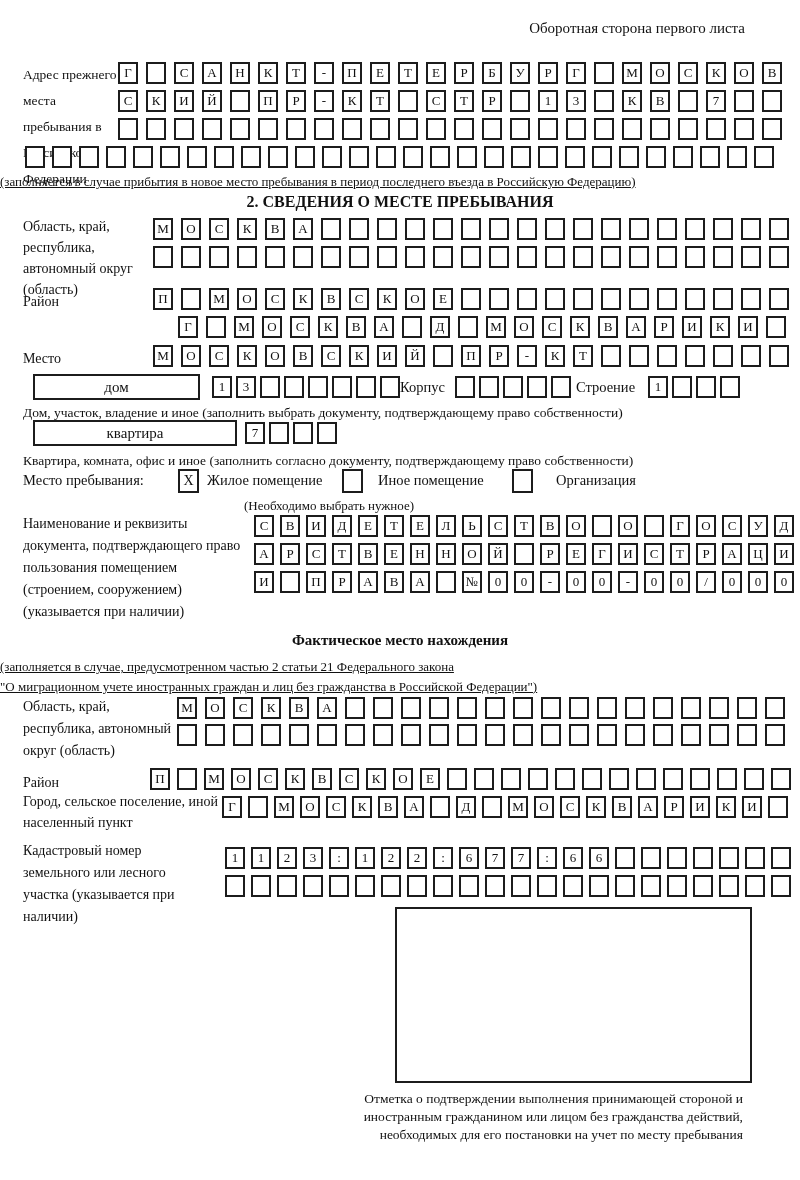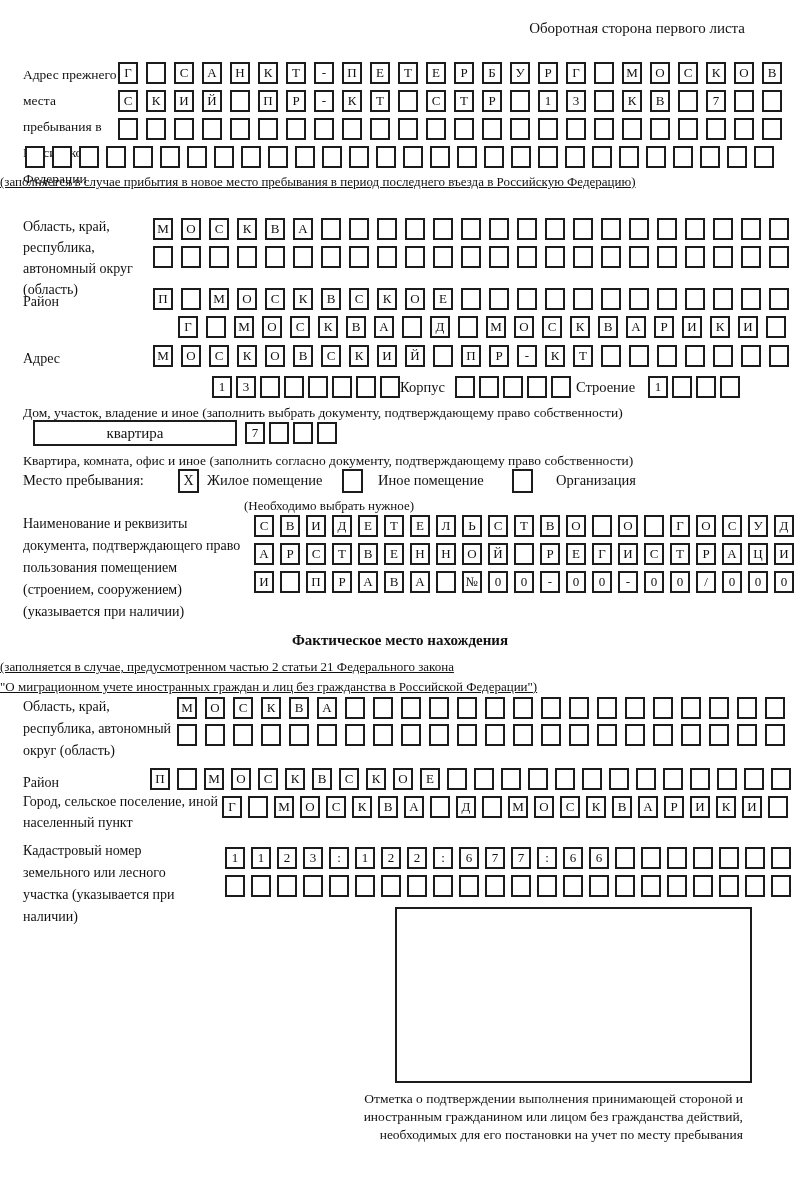--- a/index.html
+++ b/index.html
@@ -137,20 +137,21 @@
       <span class="cell"></span>
       <span class="cell"></span>
       <span class="cell"></span>
       <span class="cell"></span>
       <span class="cell"></span>
       <span class="cell"></span>
       <span class="cell"></span>
     </div>
   <div class="note center" style="top:173px">(заполняется в случае прибытия в новое место пребывания в период последнего въезда в Российскую Федерацию)</div>
 
+  <div class="title" style="top:193px">2. СВЕДЕНИЯ О МЕСТЕ ПРЕБЫВАНИЯ</div>
 
   <div class="lbl" style="left:23px;top:216px;width:122px">Область, край, республика, автономный округ (область)</div>
   <div class="cellrow g8" style="left:153px;top:218px">
       <span class="cell">М</span>
       <span class="cell">О</span>
       <span class="cell">С</span>
       <span class="cell">К</span>
       <span class="cell">В</span>
       <span class="cell">А</span>
       <span class="cell"></span>
@@ -242,21 +243,21 @@
       <span class="cell">К</span>
       <span class="cell">В</span>
       <span class="cell">А</span>
       <span class="cell">Р</span>
       <span class="cell">И</span>
       <span class="cell">К</span>
       <span class="cell">И</span>
       <span class="cell"></span>
     </div>
 
-  <div class="lbl" style="left:23px;top:348px">Адрес</div>
+  <div class="lbl" style="left:23px;top:348px">Место</div>
   <div class="cellrow g8" style="left:153px;top:345px">
       <span class="cell">М</span>
       <span class="cell">О</span>
       <span class="cell">С</span>
       <span class="cell">К</span>
       <span class="cell">О</span>
       <span class="cell">В</span>
       <span class="cell">С</span>
       <span class="cell">К</span>
       <span class="cell">И</span>
@@ -269,20 +270,21 @@
       <span class="cell">Т</span>
       <span class="cell"></span>
       <span class="cell"></span>
       <span class="cell"></span>
       <span class="cell"></span>
       <span class="cell"></span>
       <span class="cell"></span>
       <span class="cell"></span>
     </div>
 
+  <div class="widebox" style="left:33px;top:374px;width:167px;height:26px">дом</div>
   <div class="cellrow g4" style="left:212px;top:376px">
       <span class="cell">1</span>
       <span class="cell">3</span>
       <span class="cell"></span>
       <span class="cell"></span>
       <span class="cell"></span>
       <span class="cell"></span>
       <span class="cell"></span>
       <span class="cell"></span>
     </div>

